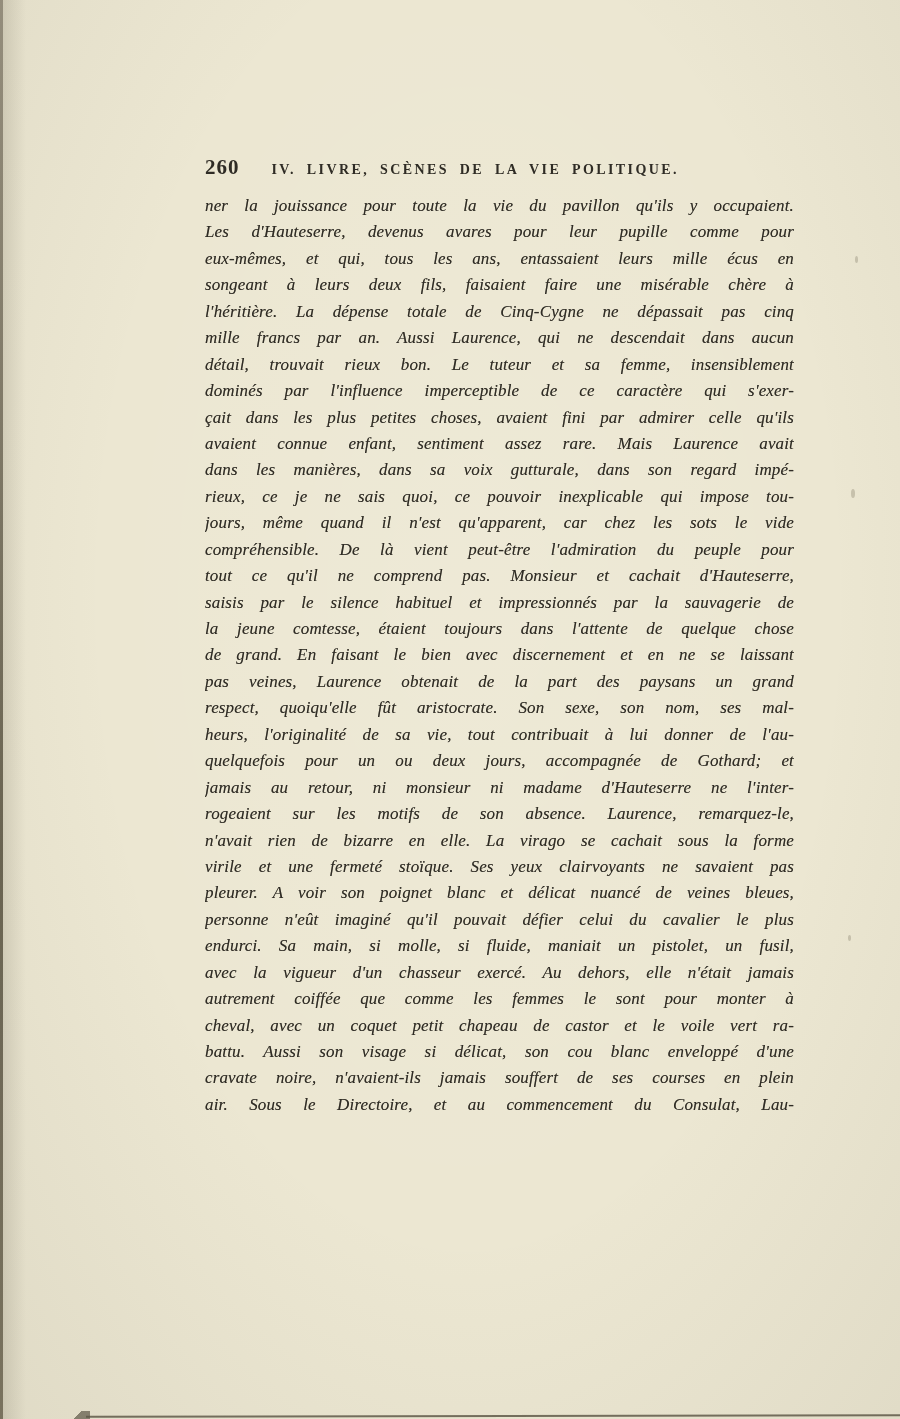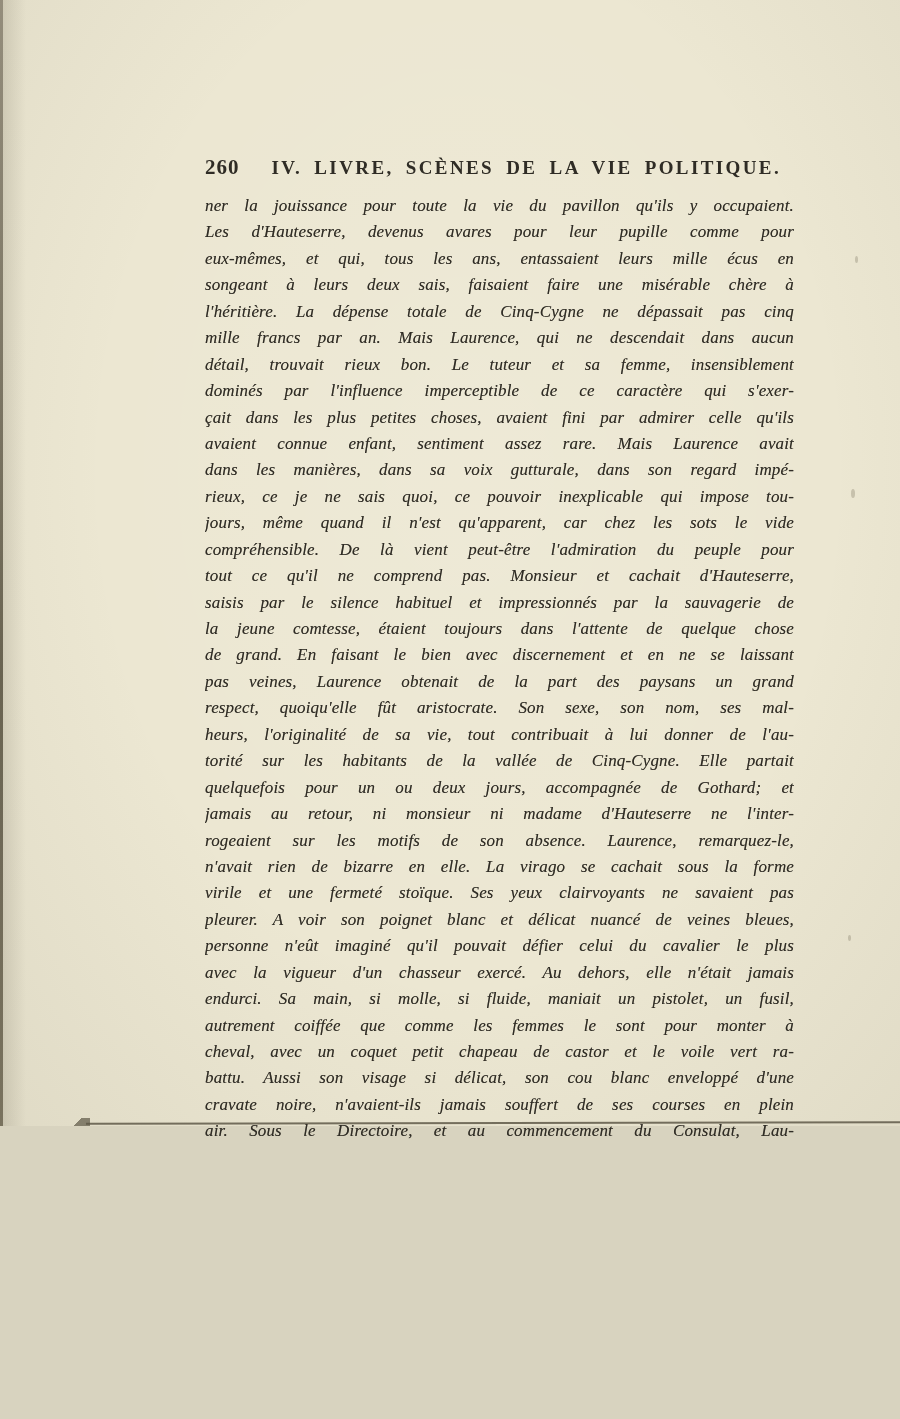--- a/index.html
+++ b/index.html
@@ -8,21 +8,21 @@
   }
   *{margin:0;padding:0;box-sizing:border-box;}
   html,body{width:900px;height:1419px;}
   body{
     font-family:"Liberation Serif", serif;
     background:#d8d3bf;
     overflow:hidden;
   }
   .scan-page{
     position:relative;
-    width:900px;height:1126px;
+    width:900px;height:1419px;
     background:
       radial-gradient(ellipse at 52% 42%, rgba(255,255,255,0.10) 0%, rgba(0,0,0,0.00) 55%, rgba(64,58,40,0.07) 100%),
       linear-gradient(90deg, rgba(90,84,66,0.18) 0px, rgba(90,84,66,0.0) 26px),
       var(--paper);
     color:var(--ink);
   }
   .edge-left{
     position:absolute;left:0;top:0;width:3px;height:100%;
     background:linear-gradient(180deg,#8a8372,#57513f 60%,#6b6450);
     opacity:.85;
@@ -42,21 +42,21 @@
     left:205px;top:155px;width:590px;
     display:flex;align-items:baseline;
     white-space:nowrap;
   }
   .page-number{
     font-size:21px;
     font-weight:700;
     letter-spacing:1px;
   }
   .running-title{
-    font-size:19px;
+    font-size:14px;
     font-weight:700;
     letter-spacing:2.4px;
     word-spacing:5px;
     margin-left:32px;
   }
   .text-block{
     position:absolute;
     left:205px;top:193px;width:589px;
     font-size:17px;
     line-height:26.45px;
@@ -94,48 +94,47 @@
 
   <div class="page-header">
     <span class="page-number">260</span>
     <span class="running-title">IV. LIVRE, SCÈNES DE LA VIE POLITIQUE.</span>
   </div>
 
   <div class="text-block" id="text-block">
       <div class="line">ner la jouissance pour toute la vie du pavillon qu'ils y occupaient.</div>
       <div class="line">Les d'Hauteserre, devenus avares pour leur pupille comme pour</div>
       <div class="line">eux-mêmes, et qui, tous les ans, entassaient leurs mille écus en</div>
-      <div class="line">songeant à leurs deux sais, faisaient faire une misérable chère à</div>
+      <div class="line">songeant à leurs deux fils, faisaient faire une misérable chère à</div>
       <div class="line">l'héritière. La dépense totale de Cinq-Cygne ne dépassait pas cinq</div>
-      <div class="line">mille francs par an. Mais Laurence, qui ne descendait dans aucun</div>
+      <div class="line">mille francs par an. Aussi Laurence, qui ne descendait dans aucun</div>
       <div class="line">détail, trouvait rieux bon. Le tuteur et sa femme, insensiblement</div>
       <div class="line">dominés par l'influence imperceptible de ce caractère qui s'exer-</div>
       <div class="line">çait dans les plus petites choses, avaient fini par admirer celle qu'ils</div>
       <div class="line">avaient connue enfant, sentiment assez rare. Mais Laurence avait</div>
       <div class="line">dans les manières, dans sa voix gutturale, dans son regard impé-</div>
       <div class="line">rieux, ce je ne sais quoi, ce pouvoir inexplicable qui impose tou-</div>
       <div class="line">jours, même quand il n'est qu'apparent, car chez les sots le vide</div>
       <div class="line">compréhensible. De là vient peut-être l'admiration du peuple pour</div>
       <div class="line">tout ce qu'il ne comprend pas. Monsieur et cachait d'Hauteserre,</div>
       <div class="line">saisis par le silence habituel et impressionnés par la sauvagerie de</div>
       <div class="line">la jeune comtesse, étaient toujours dans l'attente de quelque chose</div>
       <div class="line">de grand. En faisant le bien avec discernement et en ne se laissant</div>
       <div class="line">pas veines, Laurence obtenait de la part des paysans un grand</div>
       <div class="line">respect, quoiqu'elle fût aristocrate. Son sexe, son nom, ses mal-</div>
       <div class="line">heurs, l'originalité de sa vie, tout contribuait à lui donner de l'au-</div>
-      <div class="line">torité sur les habitants de la vallée de Cinq-Cygne. Elle partait</div>
       <div class="line">quelquefois pour un ou deux jours, accompagnée de Gothard; et</div>
       <div class="line">jamais au retour, ni monsieur ni madame d'Hauteserre ne l'inter-</div>
       <div class="line">rogeaient sur les motifs de son absence. Laurence, remarquez-le,</div>
       <div class="line">n'avait rien de bizarre en elle. La virago se cachait sous la forme</div>
       <div class="line">virile et une fermeté stoïque. Ses yeux clairvoyants ne savaient pas</div>
       <div class="line">pleurer. A voir son poignet blanc et délicat nuancé de veines bleues,</div>
       <div class="line">personne n'eût imaginé qu'il pouvait défier celui du cavalier le plus</div>
+      <div class="line">endurci. Sa main, si molle, si fluide, maniait un pistolet, un fusil,</div>
       <div class="line">avec la vigueur d'un chasseur exercé. Au dehors, elle n'était jamais</div>
-      <div class="line">endurci. Sa main, si molle, si fluide, maniait un pistolet, un fusil,</div>
       <div class="line">autrement coiffée que comme les femmes le sont pour monter à</div>
       <div class="line">cheval, avec un coquet petit chapeau de castor et le voile vert ra-</div>
       <div class="line">battu. Aussi son visage si délicat, son cou blanc enveloppé d'une</div>
       <div class="line">cravate noire, n'avaient-ils jamais souffert de ses courses en plein</div>
       <div class="line">air. Sous le Directoire, et au commencement du Consulat, Lau-</div>
     </div>
 
 </div>
 
 </body></html>

